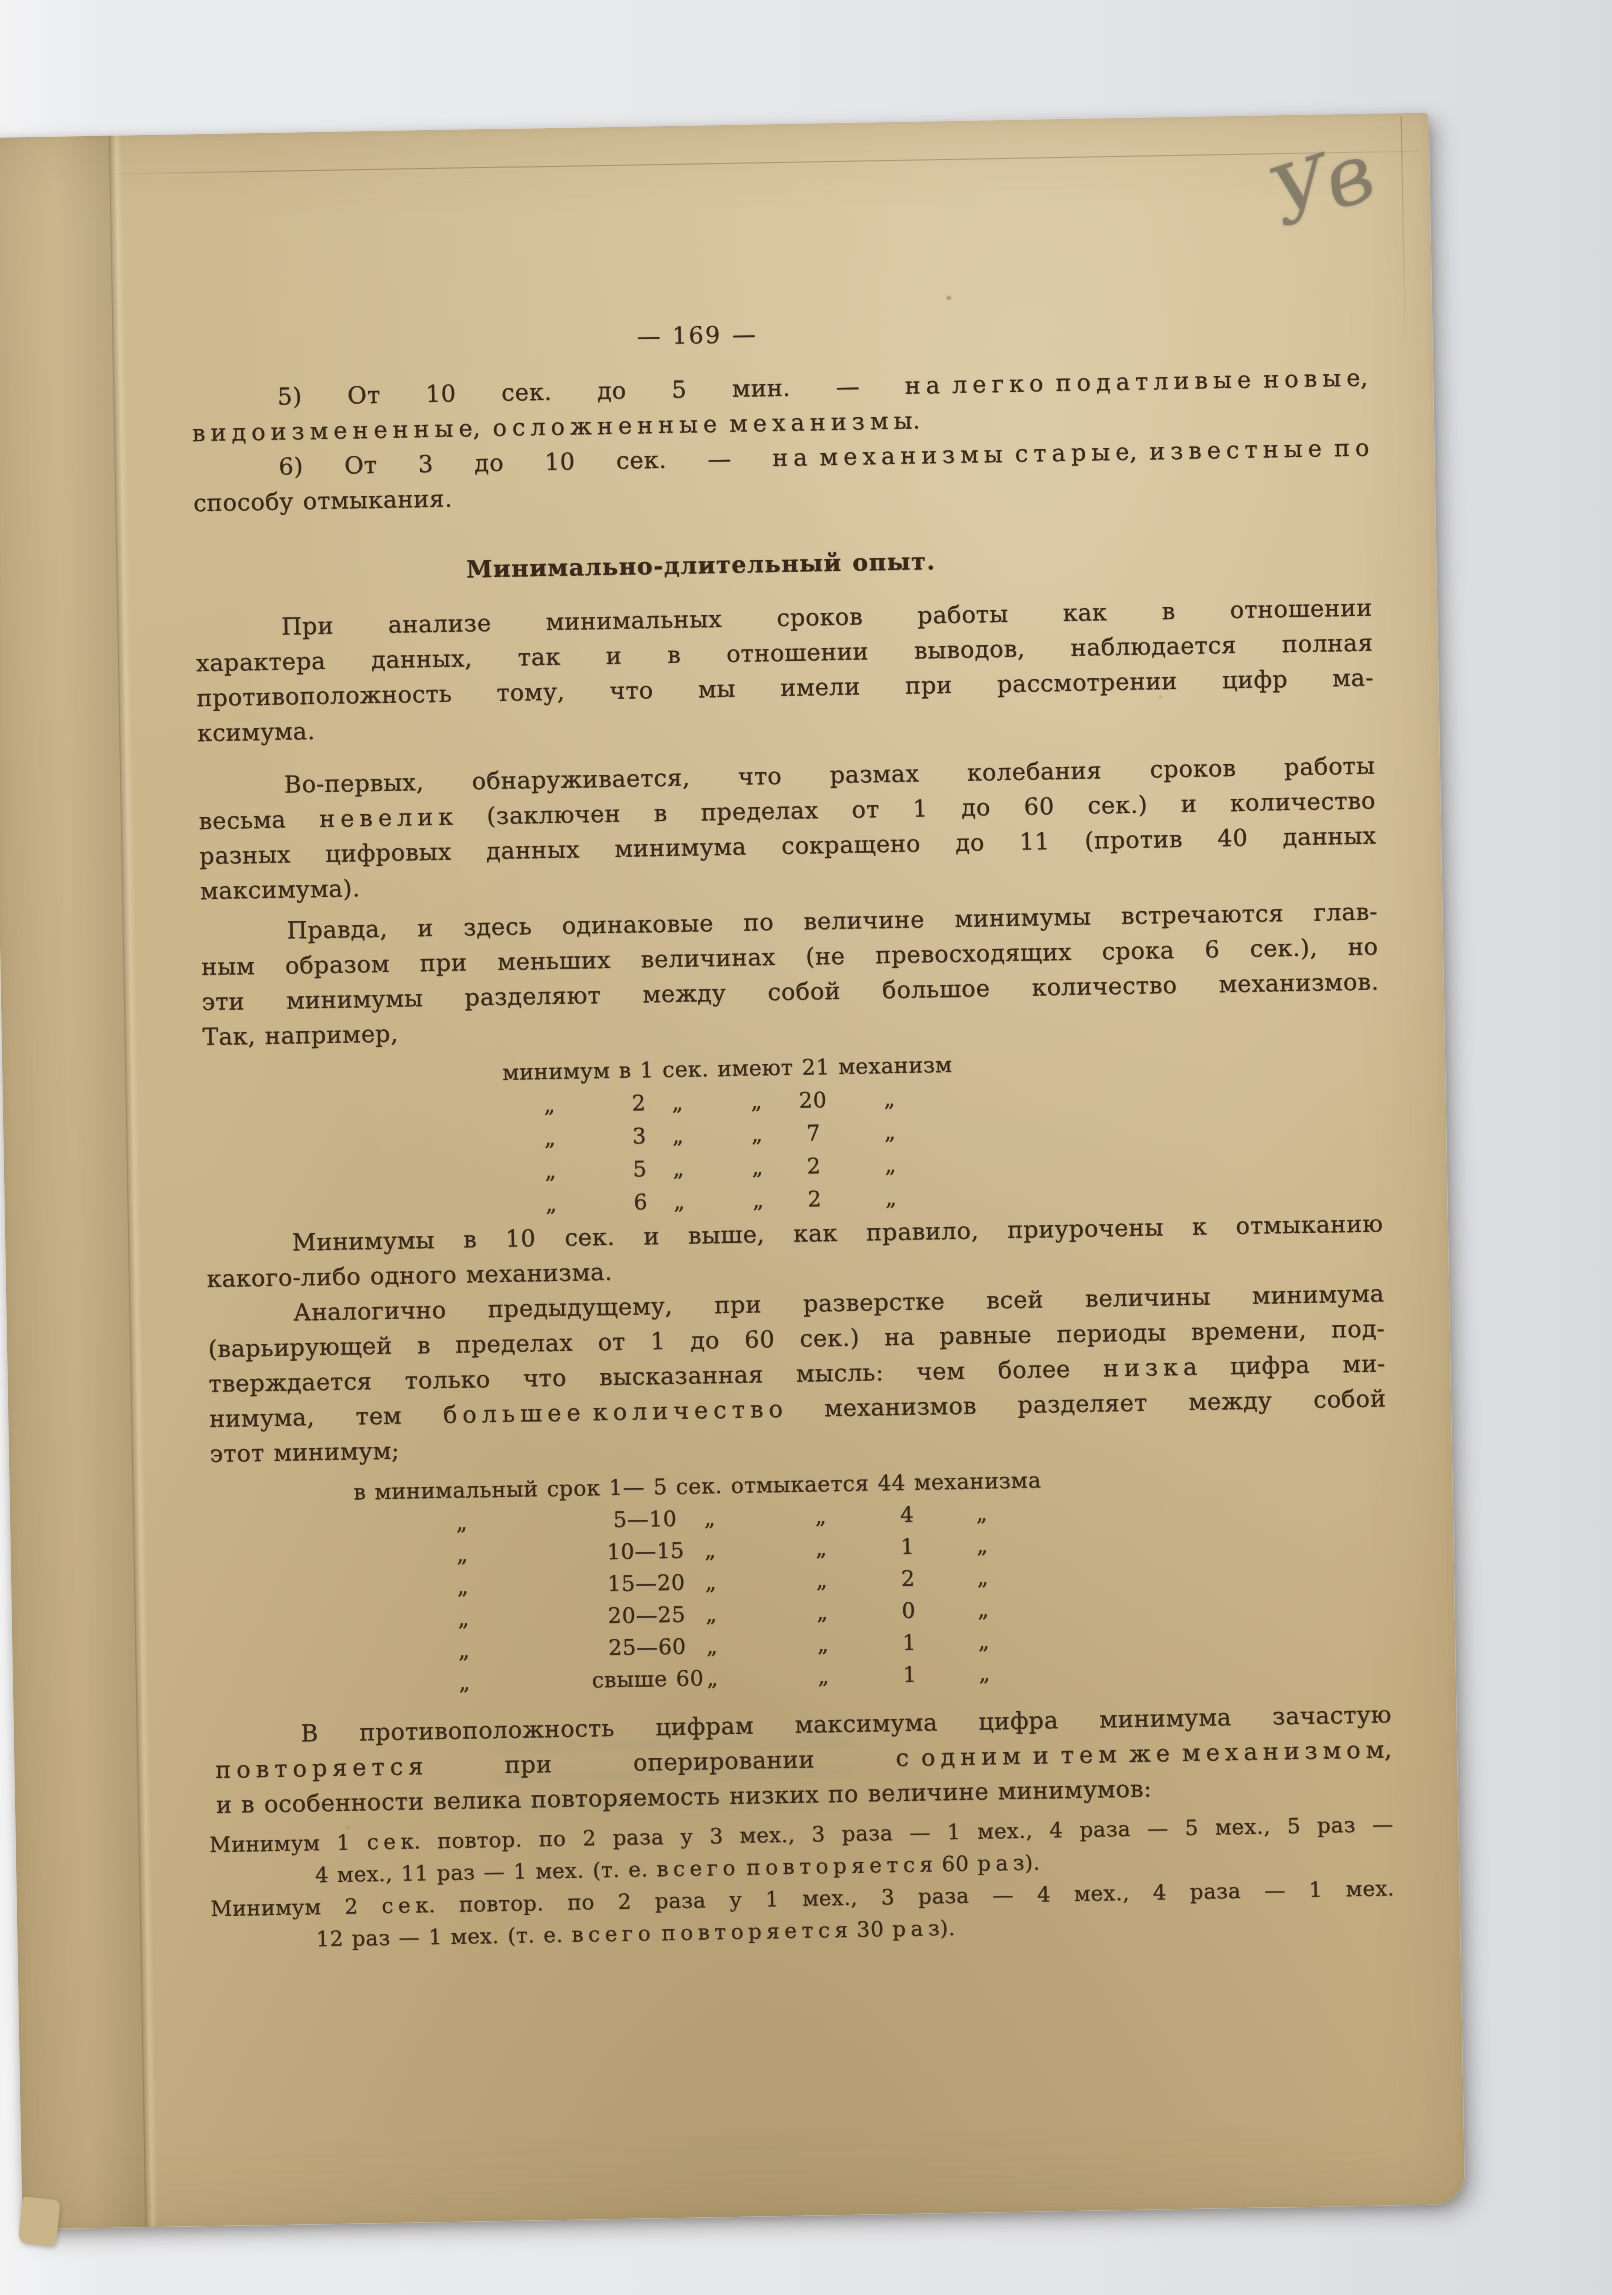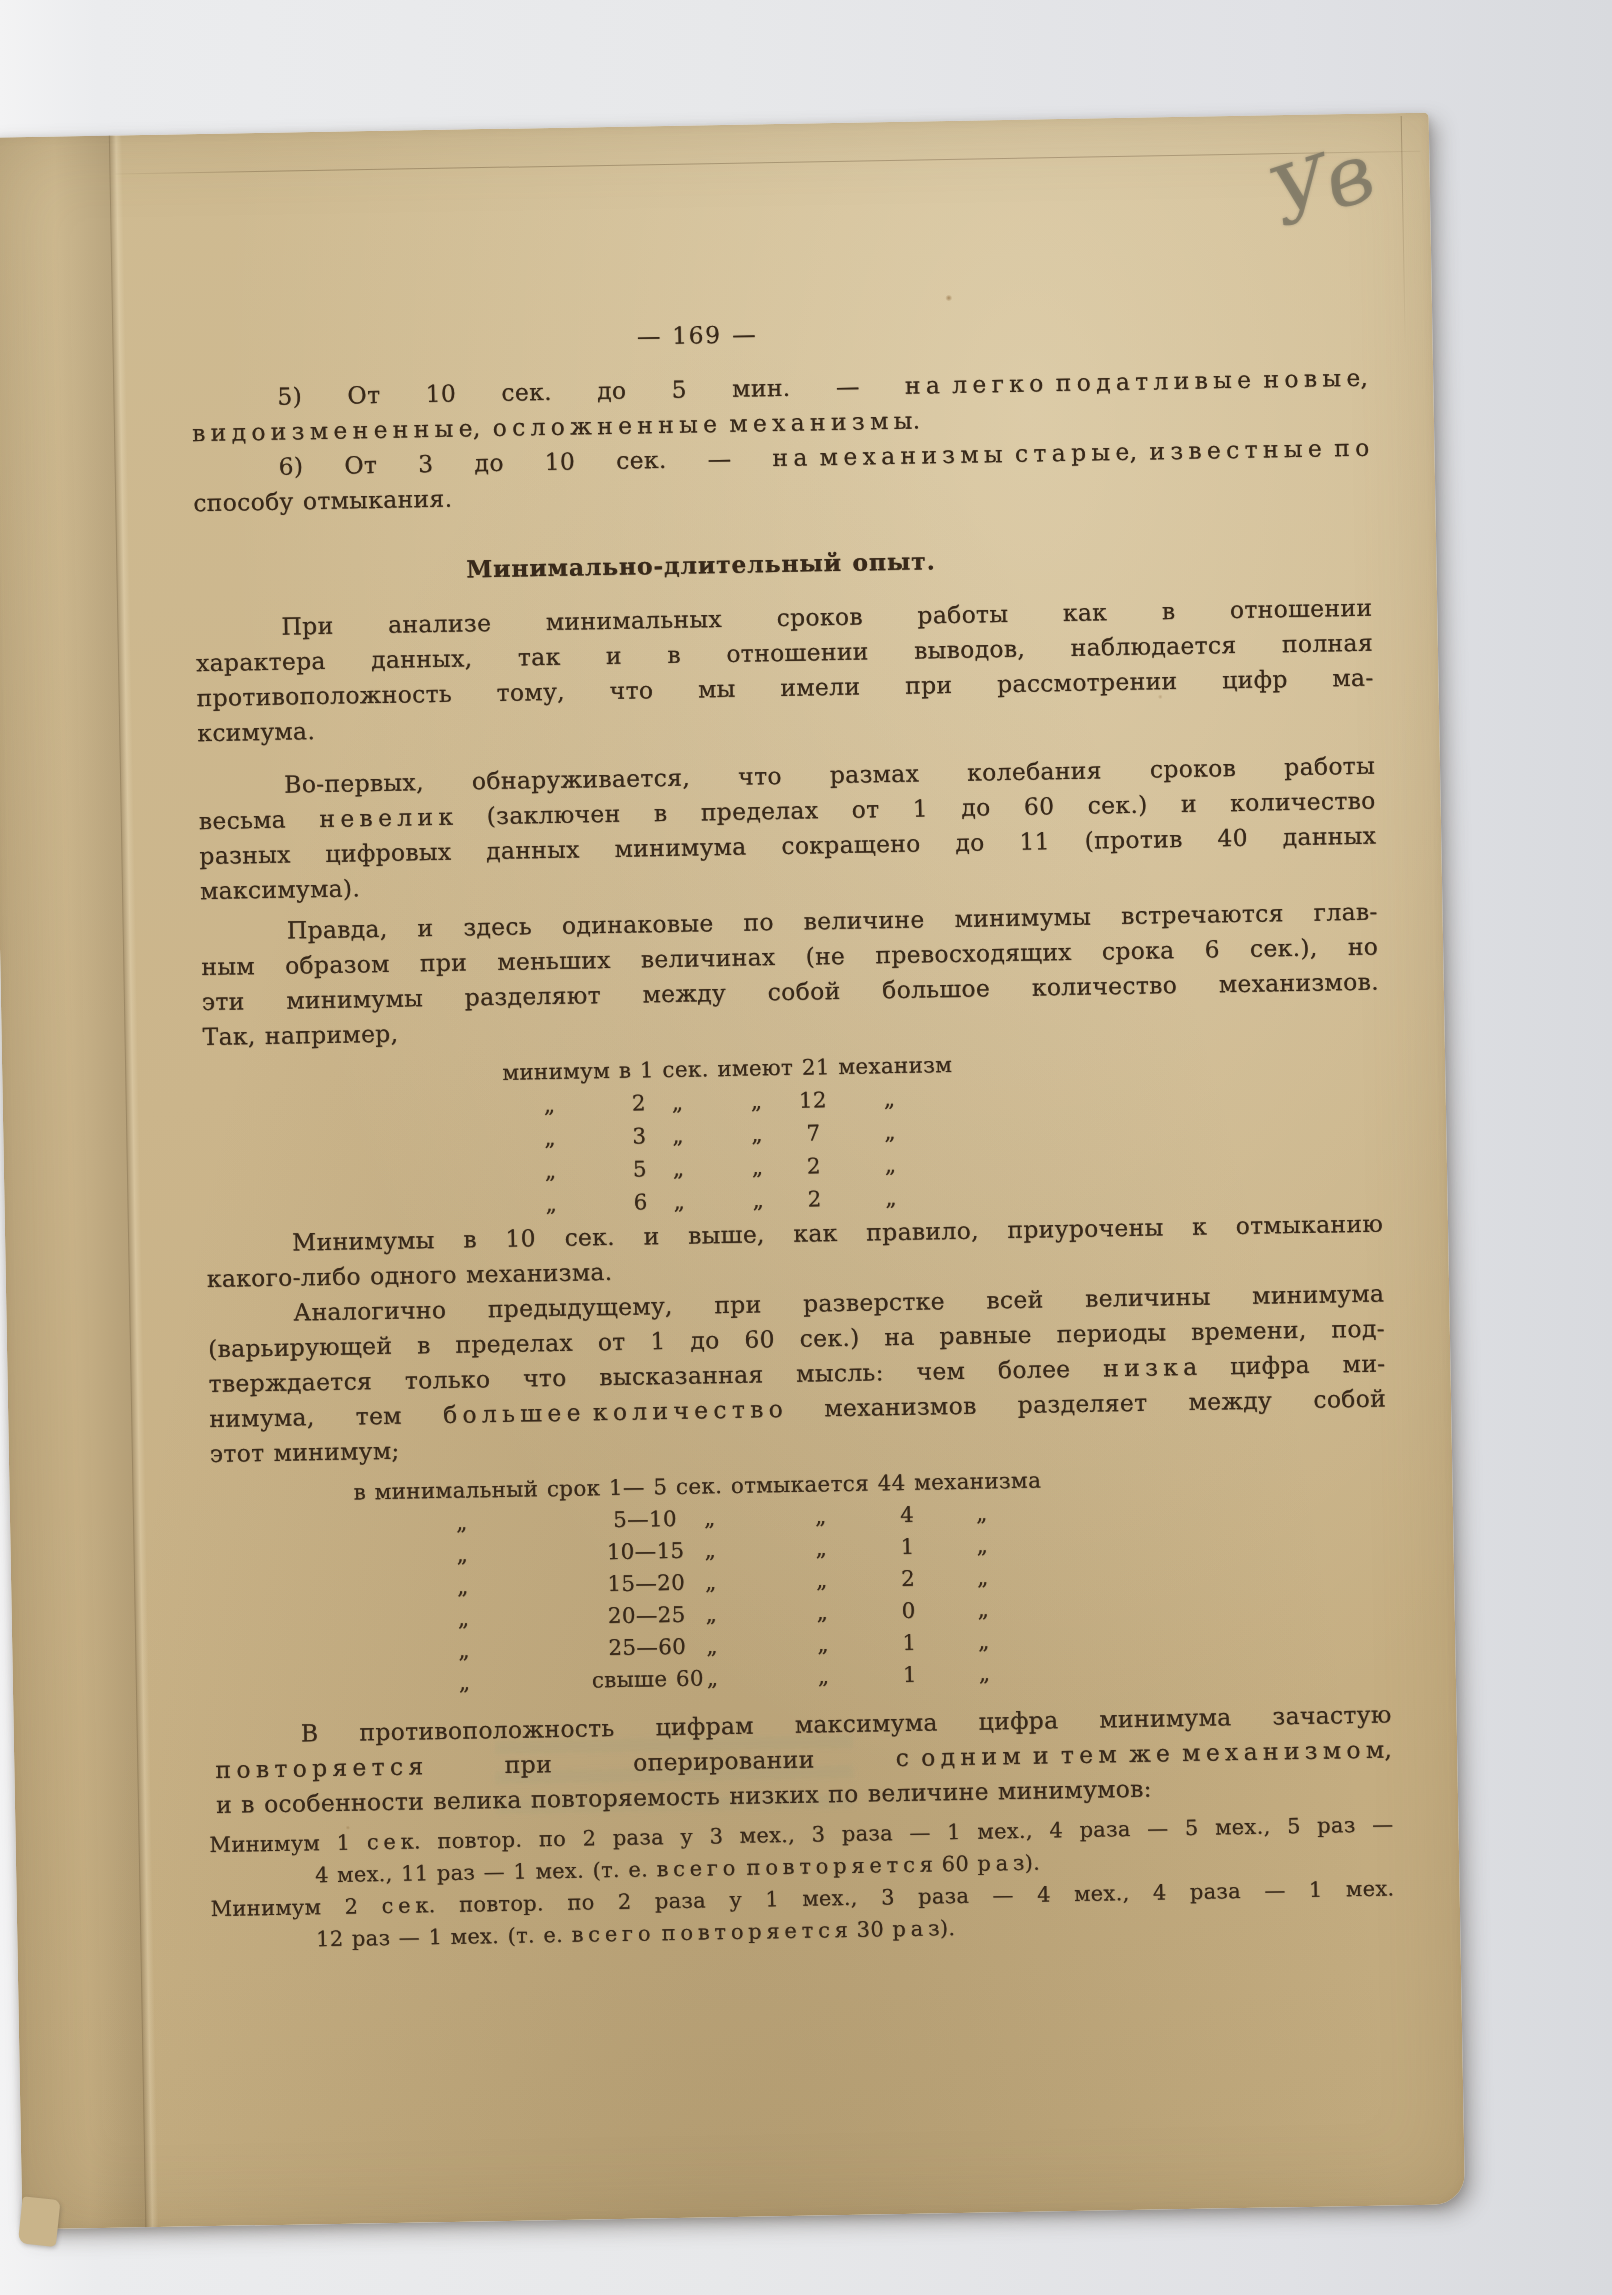--- a/index.html
+++ b/index.html
@@ -157,21 +157,21 @@
 
     <div class="block b-t1 t1">
       <div class="trow">
         <span class="tcell thead1">минимум в 1 сек. имеют 21 механизм</span>
       </div>
       <div class="trow">
         <span class="tcell c-q1 quote">„</span>
         <span class="tcell c-n1">2</span>
         <span class="tcell c-q2 quote">„</span>
         <span class="tcell c-q3 quote">„</span>
-        <span class="tcell c-n2">12</span>
+        <span class="tcell c-n2">20</span>
         <span class="tcell c-q4 quote">„</span>
       </div>
       <div class="trow">
         <span class="tcell c-q1 quote">„</span>
         <span class="tcell c-n1">3</span>
         <span class="tcell c-q2 quote">„</span>
         <span class="tcell c-q3 quote">„</span>
         <span class="tcell c-n2">7</span>
         <span class="tcell c-q4 quote">„</span>
       </div>

